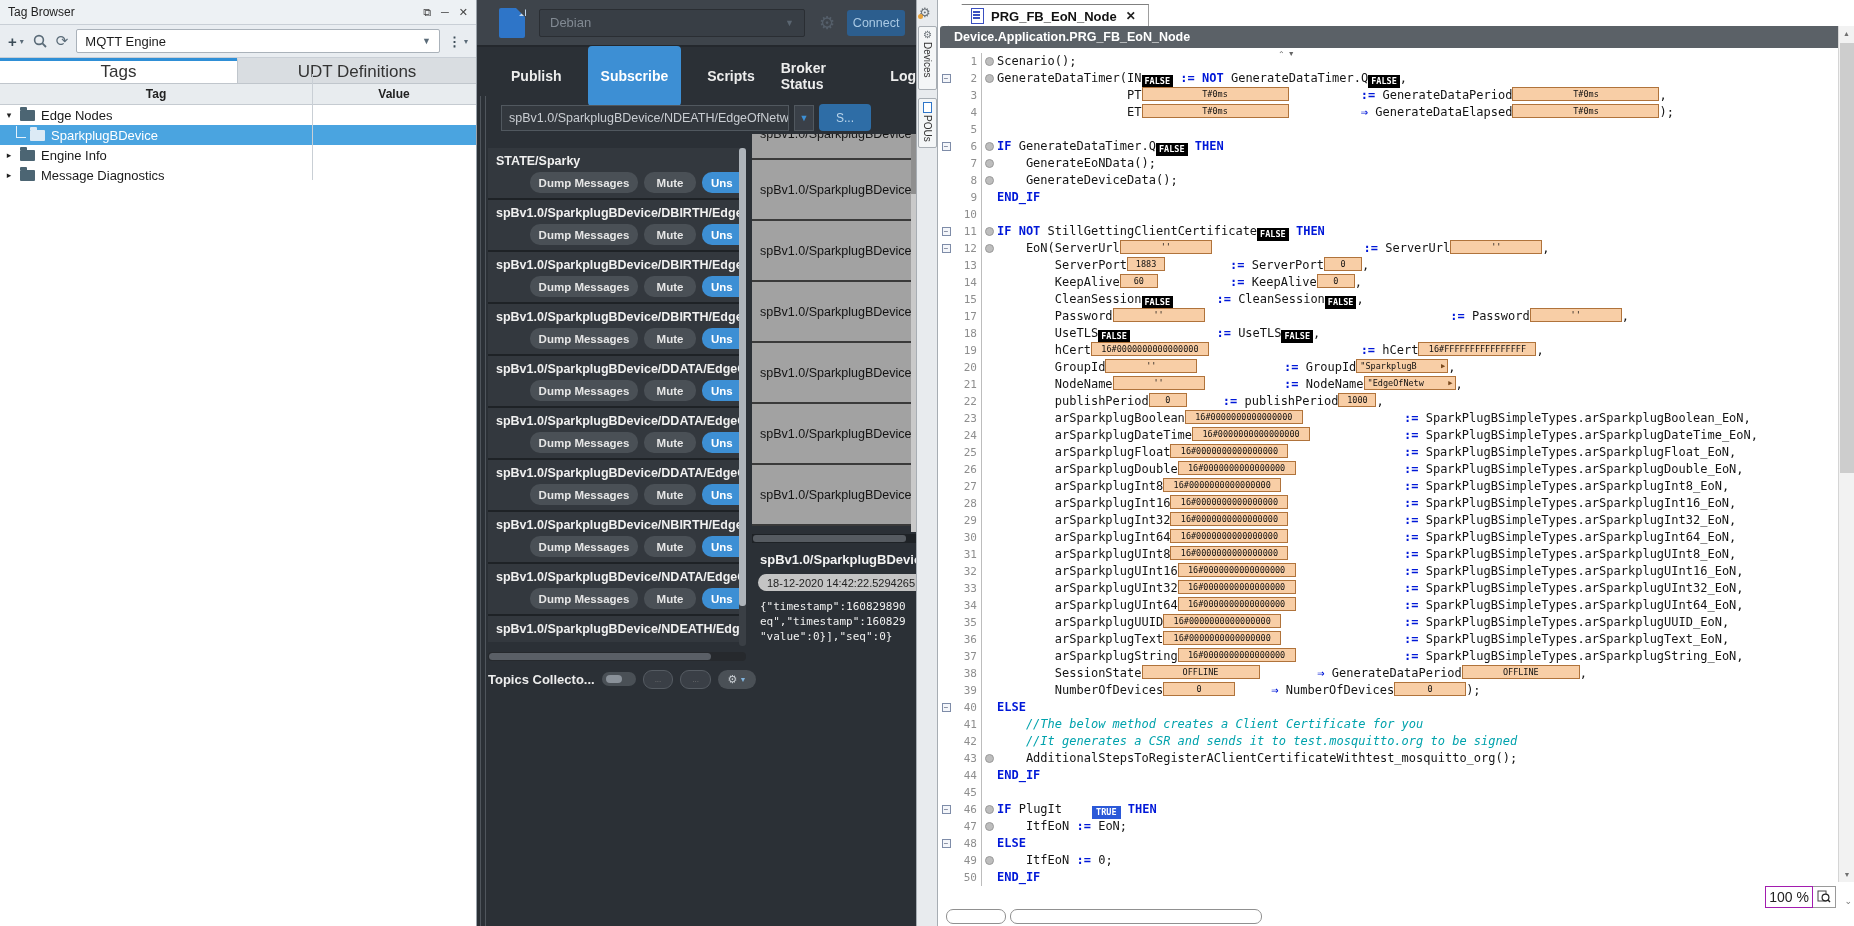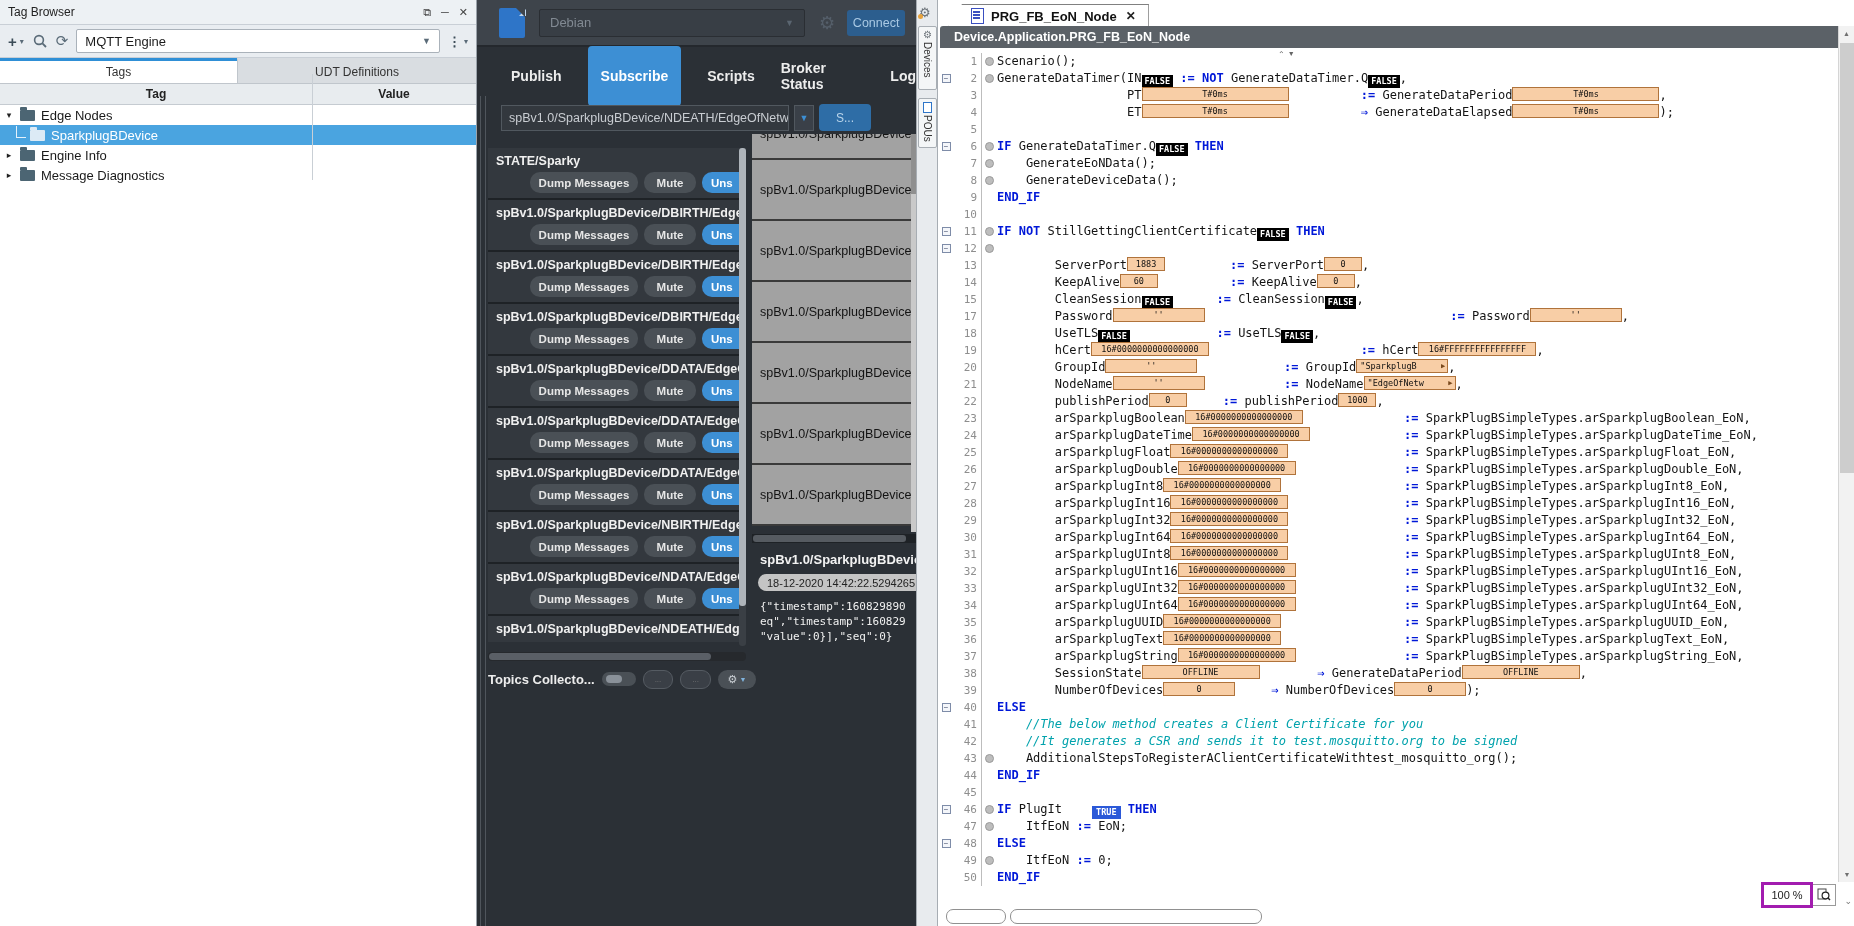--- a/index.html
+++ b/index.html
@@ -10,21 +10,21 @@
   .lp-winbtns{margin-left:auto;display:flex;gap:10px;padding-right:8px;color:#444;}
   .lp-winbtns span{font-size:11px;cursor:default;}
   .lp-toolbar{height:32px;background:#E9EDF1;border-bottom:1px solid #C9CFD6;display:flex;align-items:center;padding:0 8px;gap:8px;}
   .tb-plus{font-size:15px;font-weight:bold;color:#3C4C58;}
   .tb-caret{font-size:8px;color:#5A6B78;margin-left:-5px;}
   .tb-ico{width:16px;height:16px;display:inline-block;}
   .combo{flex:1;height:22px;background:#fff;border:1px solid #AAB2BA;border-radius:2px;display:flex;align-items:center;font-size:13px;color:#1c1c1c;padding:0 8px;}
   .combo i{margin-left:auto;font-style:normal;font-size:9px;color:#5A6B78;}
   .tb-dots{font-size:13px;color:#3C4C58;font-weight:bold;}
   .lp-tabs{height:25px;display:flex;border-bottom:1px solid #C0C6CC;}
-  .lp-tab{width:237px;box-sizing:border-box;display:flex;align-items:center;justify-content:center;font-size:12px;color:#333;}
+  .lp-tab{width:237px;box-sizing:border-box;display:flex;align-items:center;justify-content:center;font-size:17px;color:#333;}
   .lp-tab.act{background:#fff;border-top:3px solid #2F8FD6;}
   .lp-tab.inact{flex:1;background:#D9DDE1;border-left:1px solid #C0C6CC;border-top:3px solid #D9DDE1;}
   .lp-colhead{height:20px;background:#E8ECEF;border-bottom:1px solid #C5CBD1;display:flex;font-size:12px;font-weight:bold;color:#222;}
   .lp-colhead .c1{width:312px;text-align:center;line-height:20px;}
   .lp-colhead .c2{flex:1;text-align:center;line-height:20px;}
   #col-divider{position:absolute;left:312px;top:74px;width:1px;height:106px;background:#C9CFD5;z-index:5;}
   .tree-row{height:20px;display:flex;align-items:center;font-size:13px;color:#1a1a1a;position:relative;}
   .tree-row.sel{background:#4AA4E0;color:#fff;}
   .tri{width:14px;display:inline-block;text-align:center;font-size:9px;color:#222;flex:none;margin-left:2px;}
   .conn{width:9px;height:11px;border-left:1px solid rgba(255,255,255,.85);border-bottom:1px solid rgba(255,255,255,.85);margin:-7px 0 0 16px;flex:none;}
@@ -113,21 +113,21 @@
   .vd{text-align:left;padding-left:3px;position:relative;}
   .vd i{font-style:normal;position:absolute;right:2px;top:0;font-size:7px;color:#7A4A1E;}
   .bF{display:inline-block;background:#000;color:#fff;font-size:8.5px;font-weight:bold;height:13px;line-height:13px;padding:0 3px;vertical-align:-2px;}
   .bT{display:inline-block;background:#2B59D8;color:#fff;font-size:8.5px;font-weight:bold;height:13px;line-height:13px;padding:0 4px;vertical-align:-2px;margin-left:30px;}
   .split-w{position:absolute;left:340px;top:50px;display:flex;gap:3px;font-size:8px;color:#666;}
   #ed-vscroll{position:absolute;right:0;top:26px;width:16px;height:856px;background:#F2F2F2;border-left:1px solid #D5D5D5;box-sizing:border-box;}
   .sc-arrow{height:15px;display:flex;align-items:center;justify-content:center;font-size:7px;color:#707070;}
   #ed-thumb{position:absolute;left:1px;top:17px;width:14px;height:430px;background:#CDCDCD;}
   .sc-bottom{position:absolute;bottom:0;left:0;width:16px;height:15px;display:flex;align-items:center;justify-content:center;font-size:7px;color:#707070;}
   .zoom-ctl{position:absolute;right:18px;bottom:18px;display:flex;align-items:center;}
-  .zoom-box{width:46px;height:20px;border:3px solid #a21caf;background:#fff;font-size:11px;color:#222;display:flex;align-items:center;justify-content:center;}
+  .zoom-box{width:46px;height:20px;border:1px solid #a21caf;background:#fff;font-size:14px;color:#222;display:flex;align-items:center;justify-content:center;}
   .zoom-ico{width:22px;height:20px;border:1px solid #9a9a9a;border-left:none;background:#fff;display:flex;align-items:center;justify-content:center;}
   .zoom-chev{position:absolute;right:-16px;bottom:2px;font-size:9px;color:#777;}
   .hscroll-outline{position:absolute;bottom:2px;height:13px;border:1px solid #909090;border-radius:7px;background:transparent;}
   .ho1{left:8px;width:58px;} .ho2{left:72px;width:250px;}
   svg{display:block;}
 </style>
 </head>
 <body>
 
 <div id="screen">
@@ -445,20 +445,21 @@
           <pre class="ct"><span class="k">IF NOT</span><span> StillGettingClientCertificate</span><span class="bF">FALSE</span><span class="k"> THEN</span></pre>
         </div>
         <div class="cl">
           <span class="fold">
             <span class="fbox">−</span>
           </span>
           <span class="ln">12</span>
           <span class="bp">
             <span class="bpdot"></span>
           </span>
+          <pre class="ct"><span>    EoN(ServerUrl</span><span class="vb w3">''</span><span>                     </span><span class="o">:=</span><span> ServerUrl</span><span class="vb w3">''</span><span>,</span></pre>
         </div>
         <div class="cl">
           <span class="fold"></span>
           <span class="ln">13</span>
           <span class="bp"></span>
           <pre class="ct"><span>        ServerPort</span><span class="vb w1">1883</span><span>         </span><span class="o">:=</span><span> ServerPort</span><span class="vb w1">0</span><span>,</span></pre>
         </div>
         <div class="cl">
           <span class="fold"></span>
           <span class="ln">14</span>

